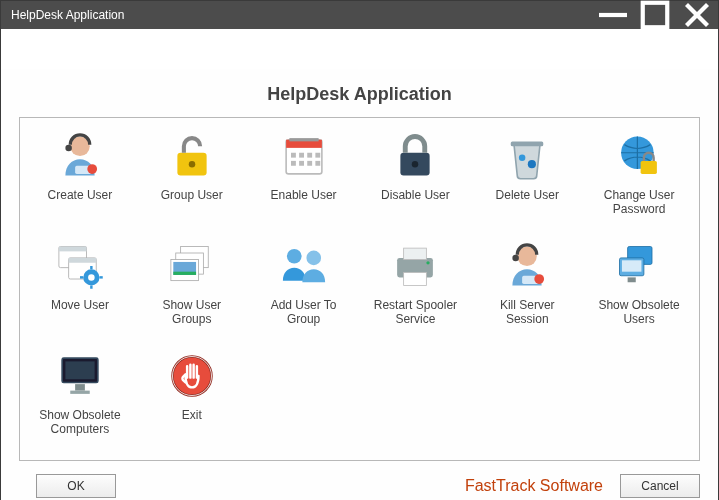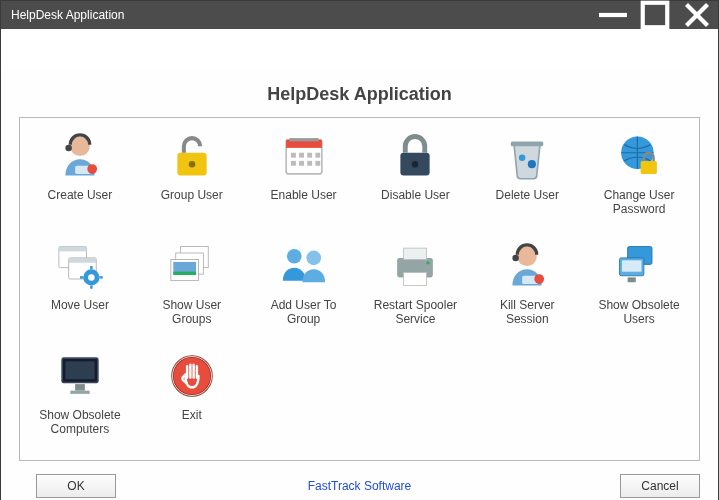--- a/index.html
+++ b/index.html
@@ -12,21 +12,21 @@
   .client { flex: 1; display: flex; flex-direction: column; background: #fefefe; padding: 0 18px 10px 18px; }
   .heading { font-size: 18px; font-weight: 600; color: #444; text-align: center; padding: 15px 0 12px 0; }
   .panel { border: 1px solid #b8b8b8; flex: 1; padding: 6px 4px; background: #fefefe; }
   .grid { display: grid; grid-template-columns: repeat(6, 1fr); grid-auto-rows: 110px; }
   .item { display: flex; flex-direction: column; align-items: center; justify-content: flex-start; text-align: center; font-size: 12px; color: #444; cursor: pointer; padding-top: 6px; }
   .icon { width: 52px; height: 52px; margin-bottom: 6px; display: flex; align-items: center; justify-content: center; }
   .icon svg { width: 52px; height: 52px; }
   .item-label { line-height: 1.2; max-width: 100px; }
   .footer { height: 34px; display: flex; align-items: center; margin-top: 8px; }
   .footer .btn { min-width: 80px; height: 24px; border: 1px solid #999; background: linear-gradient(#fdfdfd,#ececec); font-size: 12px; color: #333; cursor: pointer; margin-left: 17px; }
-  .footer .brand { flex: 1; text-align: center; font-size: 12px; color: #1d4ed8; }
+  .footer .brand { flex: 1; text-align: right; font-size: 16px; color: #c2410c; }
 </style>
 </head>
 <body>
 
 <div class="window">
 
   <div class="titlebar">
     <div class="title">HelpDesk Application</div>
     <div class="winbtn">
       <svg viewBox="0 0 12 12">

